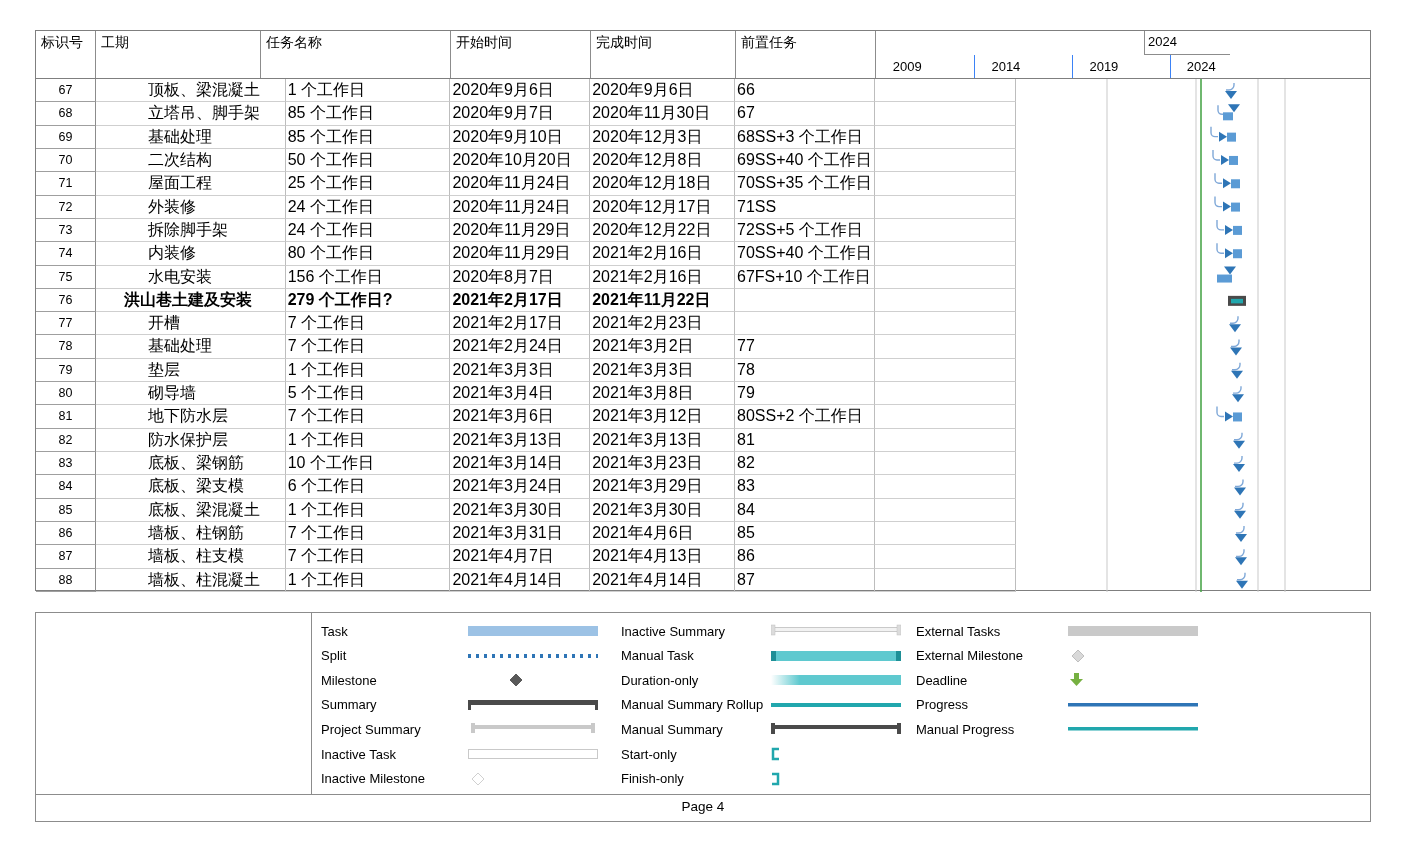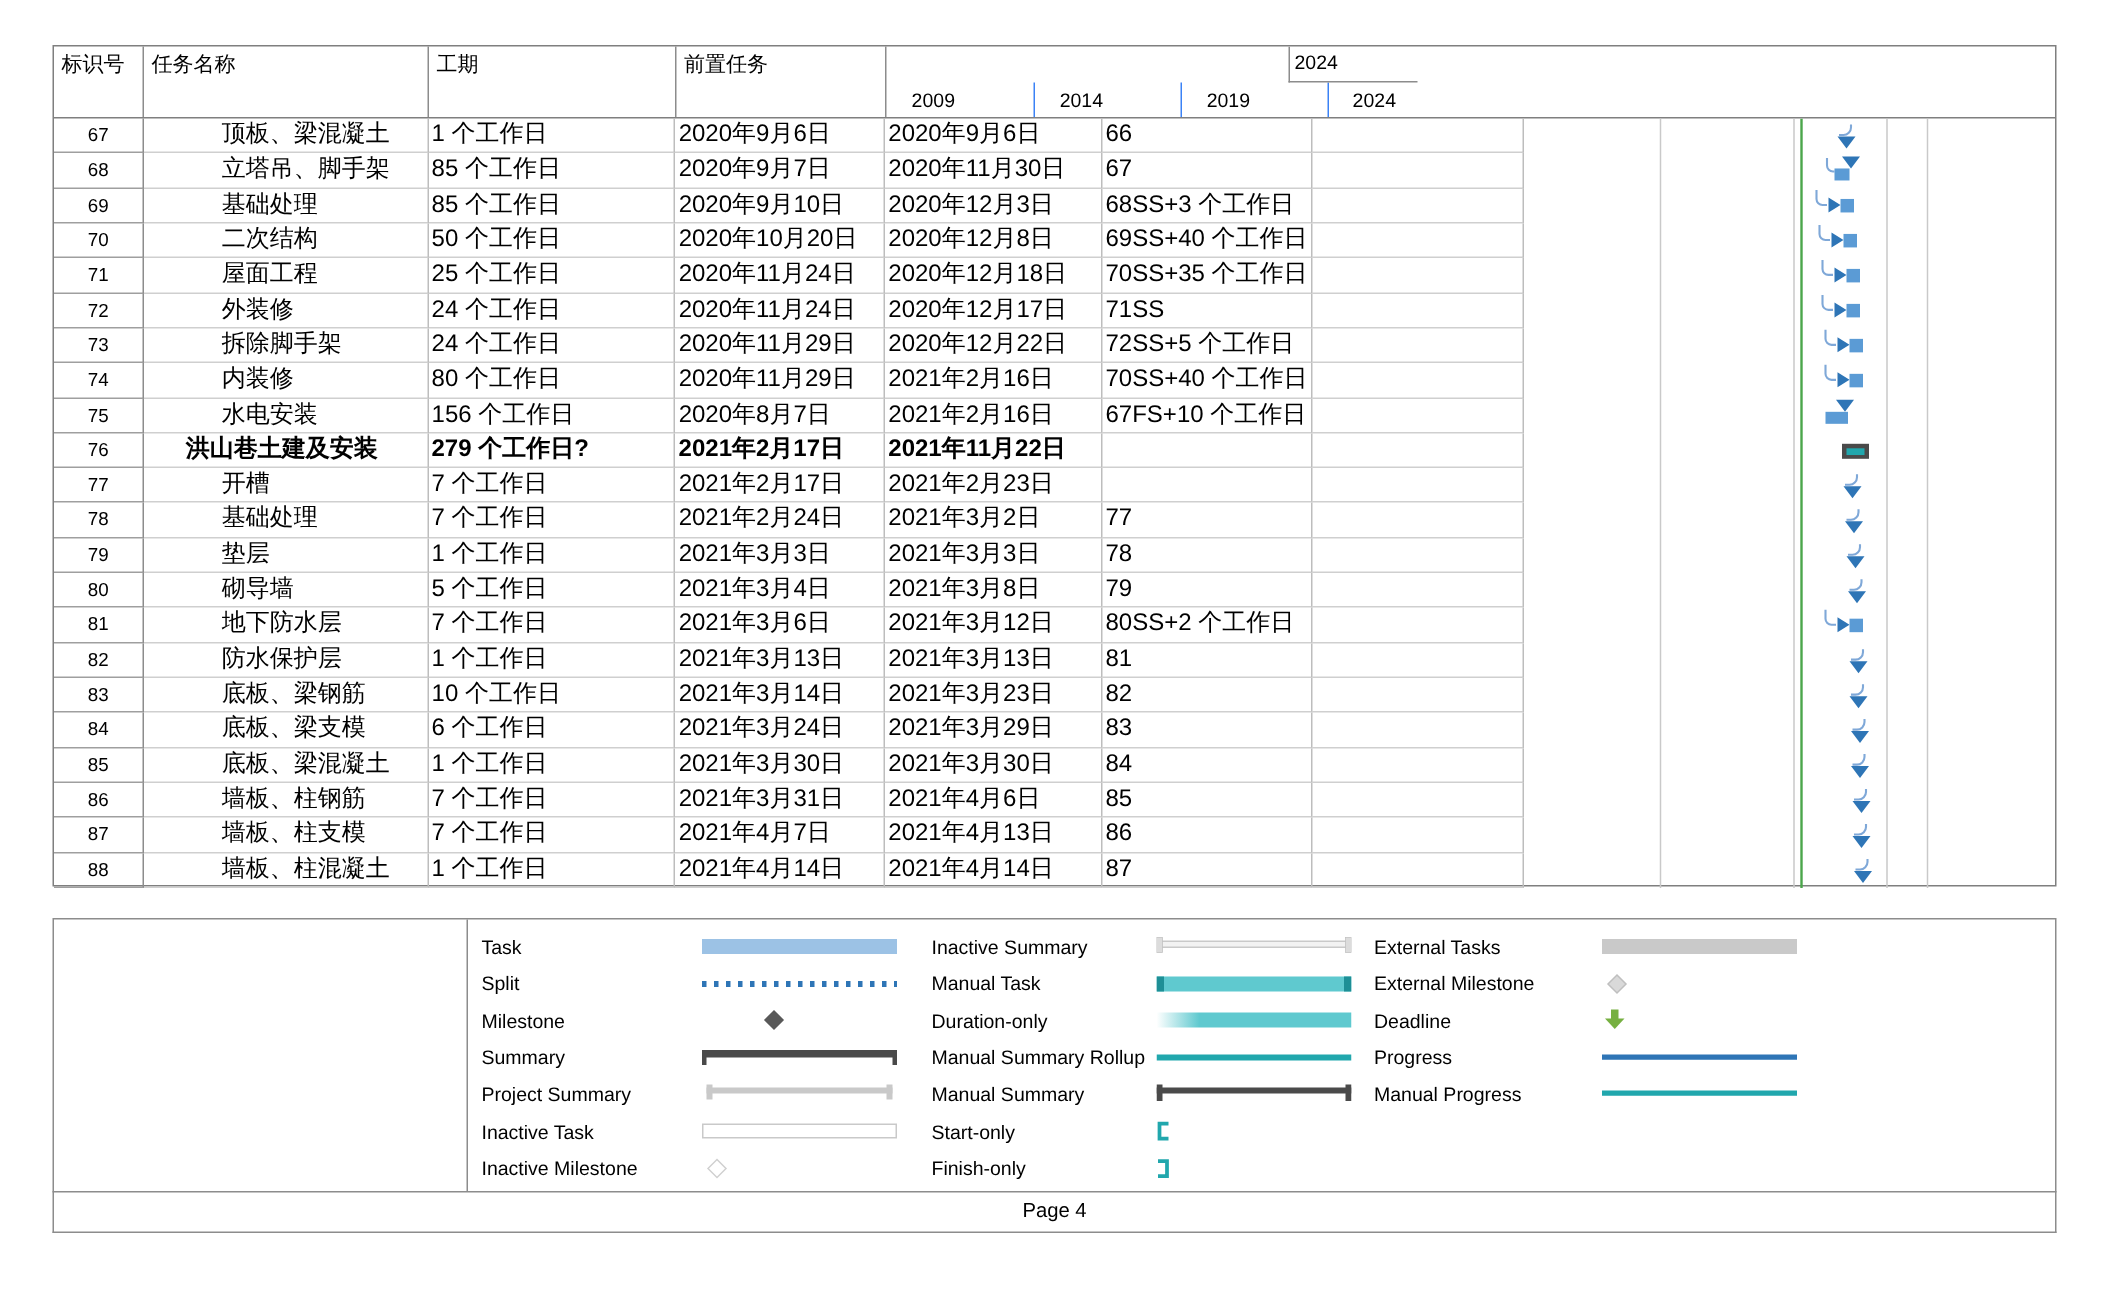--- a/index.html
+++ b/index.html
@@ -50,22 +50,24 @@
       text-align:center;font-size:13.5px;line-height:26px;}
 </style>
 </head>
 <body>
 
 <div class="page">
 
   <div class="sheet">
     <div class="thead">
       <div class="th c-id">标识号</div>
+      <div class="th c-dur">工期</div>
       <div class="th c-name">任务名称</div>
-      <div class="th c-dur">工期</div>
+      <div class="th c-start">开始时间</div>
+      <div class="th c-fin">完成时间</div>
       <div class="th c-pred">前置任务</div>
       <div class="th c-chart">
         <div class="ttier-top">
           <div class="yr-box"></div>
           <span class="yr-label">2024</span>
         </div>
         <div class="ttier-bot" id="year-cells">
             <div class="ycell" style="width:90px">2009</div>
             <div class="ycell" style="width:89px">2014</div>
             <div class="ycell" style="width:89px">2019</div>

